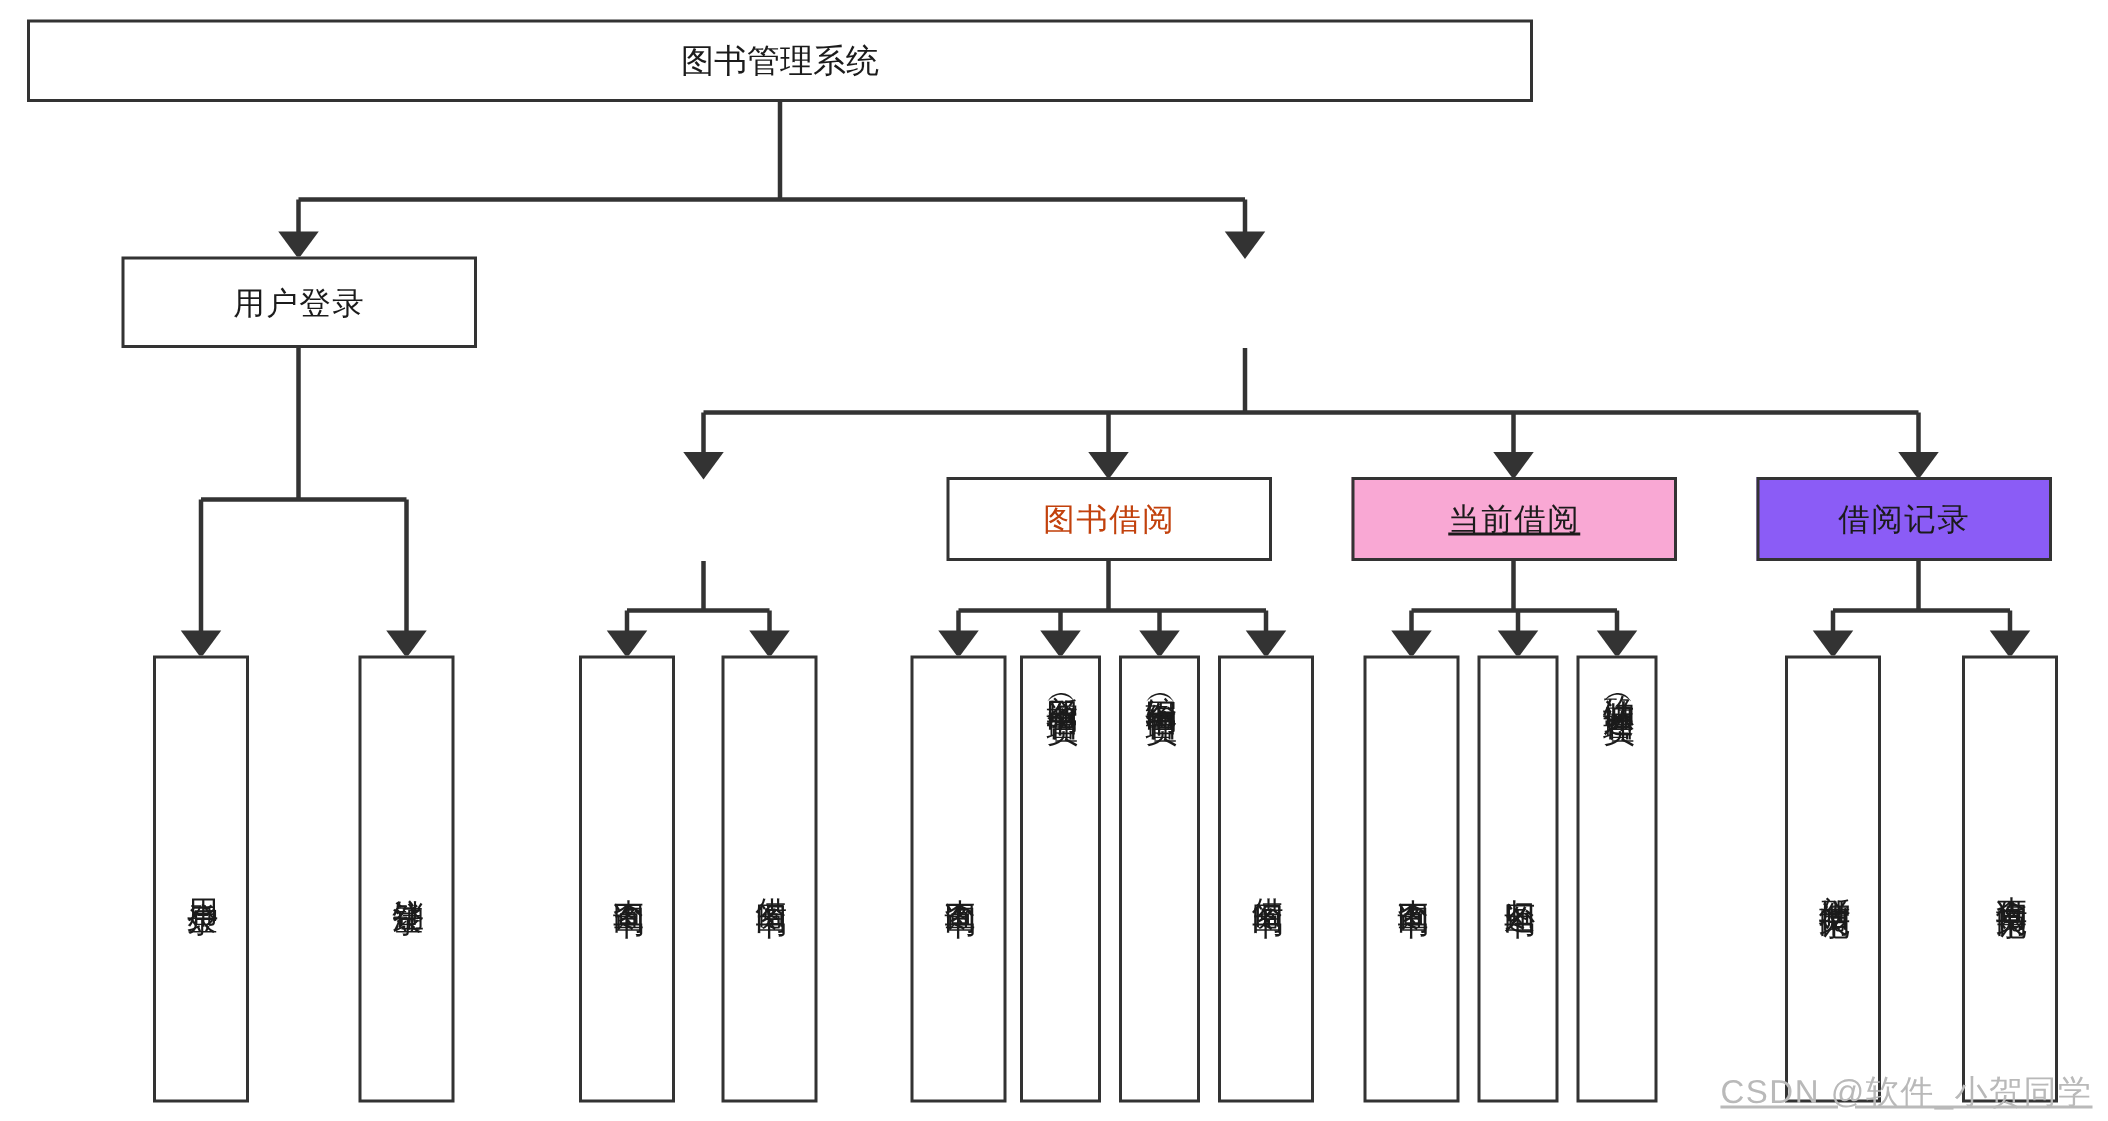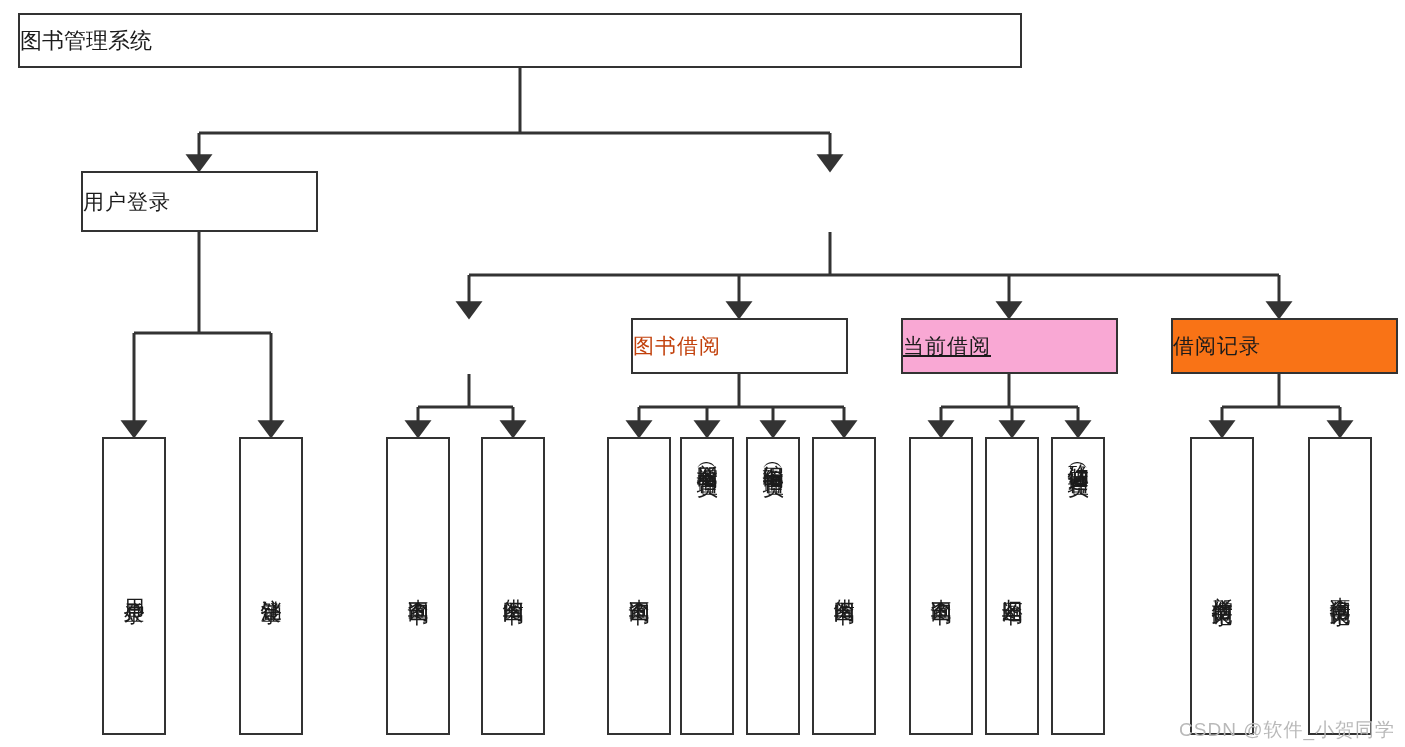--- a/index.html
+++ b/index.html
@@ -27,20 +27,21 @@
     width: 1405px;
     height: 747px;
   }
   .node-box {
     position: absolute;
     box-sizing: border-box;
     border: 2.5px solid #333333;
     background: #ffffff;
     display: flex;
     align-items: center;
+    justify-content: center;
     color: #1b1b1b;
   }
   .node-box.horizontal {
     font-size: 21px;
     letter-spacing: 1px;
   }
   .node-box.root {
     font-size: 22px;
   }
   .leaf-box {
@@ -63,25 +64,26 @@
     white-space: nowrap;
     display: block;
   }
   .leaf-box.center-text {
     align-items: center;
   }
   .watermark {
     position: absolute;
     right: 10px;
     bottom: 4px;
-    font-size: 19px;
+    font-size: 22px;
     color: #b9b9b9;
     letter-spacing: 1px;
     white-space: nowrap;
     pointer-events: none;
+    text-decoration: underline;
   }
 </style>
 </head>
 <body>
 
 <div id="diagram-root" style="background: rgb(255, 255, 255);">
 
   <svg class="diagram-svg" viewBox="0 0 1405 747" aria-hidden="true">
     <defs>
       <marker id="arrowhead" markerWidth="10" markerHeight="10" refX="3.4" refY="5" orient="auto" markerUnits="strokeWidth">
@@ -139,21 +141,21 @@
   <div class="node-box horizontal" id="node-l1-0" style="left: 81px; top: 171px; width: 237px; height: 61px; border-color: rgb(51, 51, 51); background: rgb(255, 255, 255); color: rgb(27, 27, 27);">
     <span>用户登录</span>
   </div>
 
   <div class="node-box horizontal" id="node-l2-1" style="left: 631px; top: 318px; width: 217px; height: 56px; border-color: rgb(51, 51, 51); background: rgb(255, 255, 255); color: #c2410c;">
     <span>图书借阅</span>
   </div>
   <div class="node-box horizontal" id="node-l2-2" style="left: 901px; top: 318px; width: 217px; height: 56px; border-color: rgb(51, 51, 51); background: #f9a8d4; color: rgb(27, 27, 27); text-decoration: underline;">
     <span>当前借阅</span>
   </div>
-  <div class="node-box horizontal" id="node-l2-3" style="left: 1171px; top: 318px; width: 227px; height: 56px; border-color: rgb(51, 51, 51); background: #f97316; color: rgb(27, 27, 27);">
+  <div class="node-box horizontal" id="node-l2-3" style="left: 1171px; top: 318px; width: 197px; height: 56px; border-color: rgb(51, 51, 51); background: #8b5cf6; color: rgb(27, 27, 27);">
     <span>借阅记录</span>
   </div>
 
   <div class="leaf-box center-text" id="leaf-0" style="left: 102px; top: 437px; width: 64px; height: 298px; border-color: rgb(51, 51, 51); background: rgb(255, 255, 255); color: rgb(27, 27, 27);">
     <span class="vtext" style="padding-top: 0px;">用户登录</span>
   </div>
   <div class="leaf-box center-text" id="leaf-1" style="left: 239px; top: 437px; width: 64px; height: 298px; border-color: rgb(51, 51, 51); background: rgb(255, 255, 255); color: rgb(27, 27, 27);">
     <span class="vtext" style="padding-top: 0px;">注销登录</span>
   </div>
   <div class="leaf-box center-text" id="leaf-2" style="left: 386px; top: 437px; width: 64px; height: 298px; border-color: rgb(51, 51, 51); background: rgb(255, 255, 255); color: rgb(27, 27, 27);">

